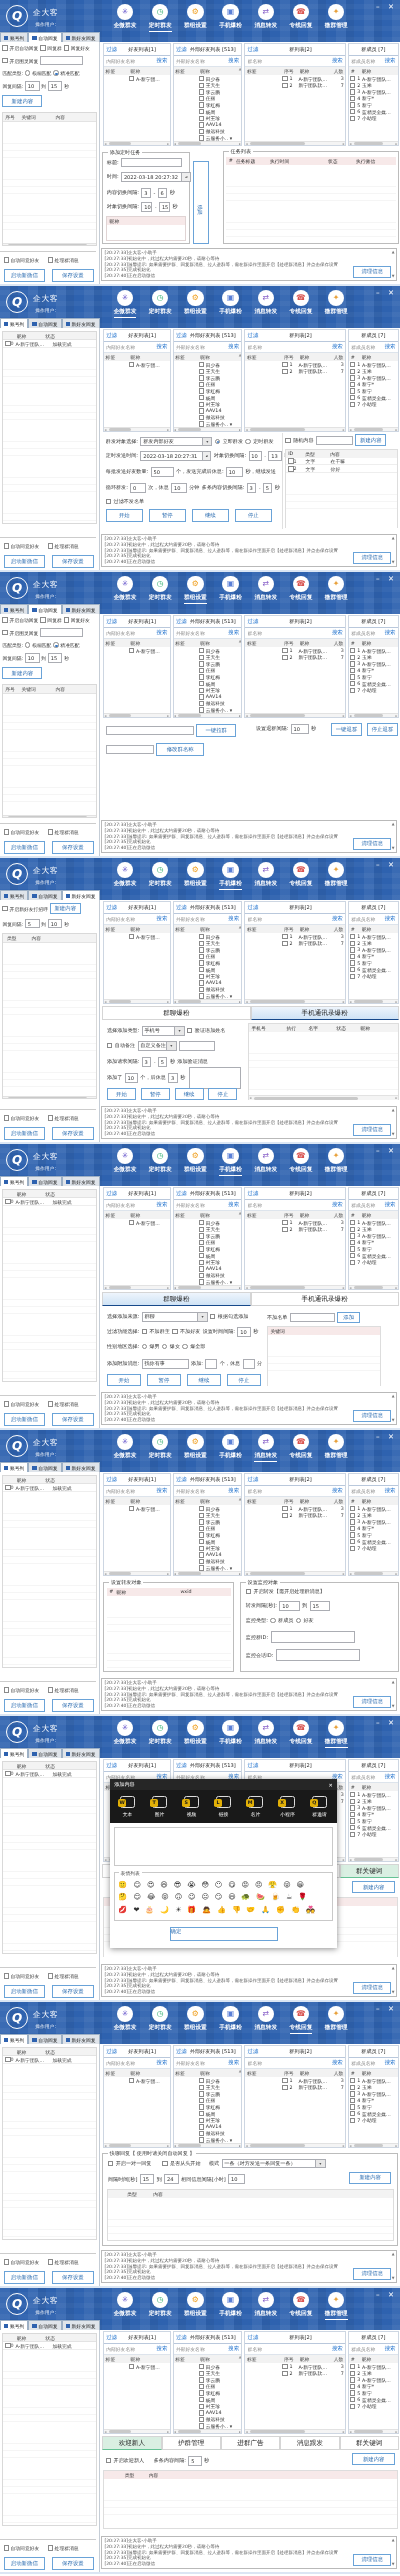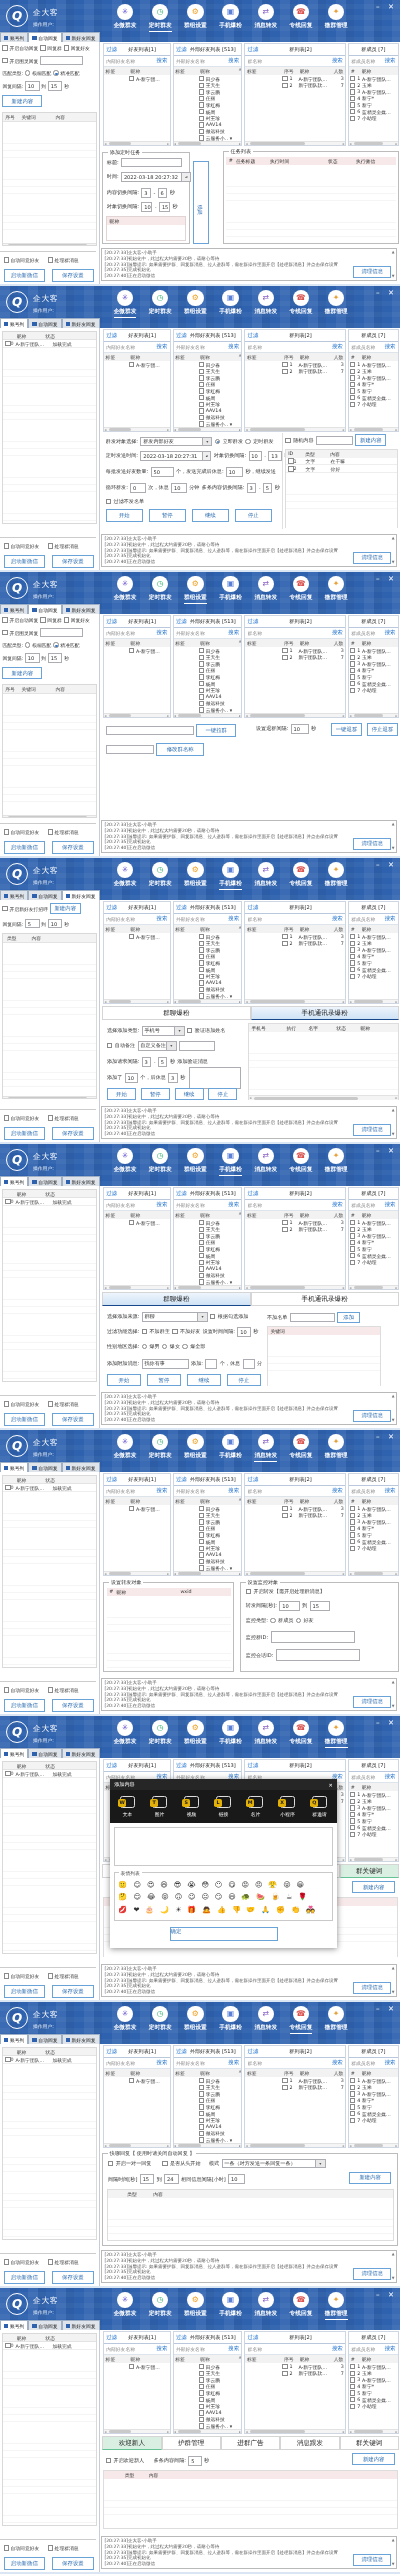--- a/index.html
+++ b/index.html
@@ -8,21 +8,21 @@
   .segment { position: relative; width: 400px; height: 286px; overflow: hidden; background: #fff; }
   .segment::after { content:""; position:absolute; left:0; right:0; bottom:0; height:2.4px; background:#dbe6f4; }
 
   
   .titlebar { position: absolute; left:0; top:0; width:400px; height:42px; background:#2e62af; overflow:hidden; }
   .citybg { position:absolute; inset:0;
     background-image: repeating-linear-gradient(90deg, rgba(255,255,255,.06) 0 9.6px, rgba(0,0,0,.05) 9.6px 18px, rgba(255,255,255,0) 18px 28px),
                       repeating-linear-gradient(0deg, rgba(255,255,255,.04) 0 4.8px, rgba(255,255,255,0) 4.8px 11px); }
   .logo { position:absolute; left:6px; top:4.8px; width:22px; height:22px; border:1.8px solid #fff; border-radius:50%; display:flex; align-items:center; justify-content:center; }
   .logo-q { color:#fff; font-size:12px; font-weight:bold; font-style:italic; }
-  .app-meta { position:absolute; left:33px; top:7.2px; color:#fff; }
+  .app-meta { position:absolute; left:33px; top:7.2px; color:#fff;text-align:center; }
   .app-name { font-size:7.8px; letter-spacing:0.6px; }
   .operator { font-size:4.8px; margin-top:2.4px; opacity:.95; }
   .nav { position:absolute; left:111px; top:3.6px; display:flex; gap:7.2px; }
   .nav-item { width:28px; text-align:center; color:#fff; cursor:pointer; }
   .nav-icon { width:16.3px; height:16.3px; border-radius:50%; background:#fff; margin:0 auto 2.4px; display:flex; align-items:center; justify-content:center; font-size:7.8px; }
   .nav-item:nth-child(1) .nav-icon{color:#6a5acd}.nav-item:nth-child(2) .nav-icon{color:#2eaf6e}
   .nav-item:nth-child(3) .nav-icon{color:#f0a020}.nav-item:nth-child(4) .nav-icon{color:#5a7fd6}
   .nav-item:nth-child(5) .nav-icon{color:#8a63c9}.nav-item:nth-child(6) .nav-icon{color:#d9534f}
   .nav-item:nth-child(7) .nav-icon{color:#e8a23d}
   .nav-lbl { font-size:5.7px; font-weight:bold; display:inline-block; padding-bottom:1.2px; white-space:nowrap; }

